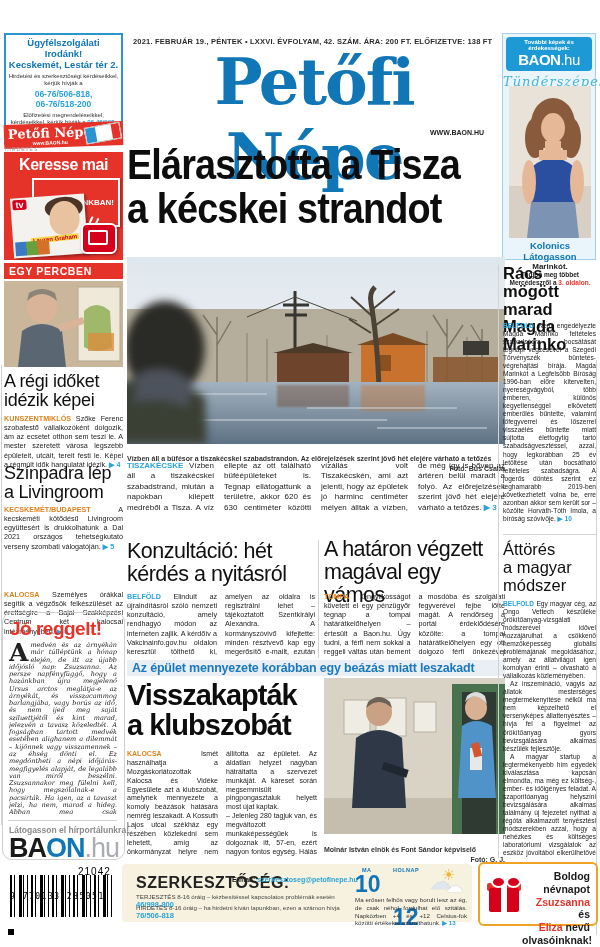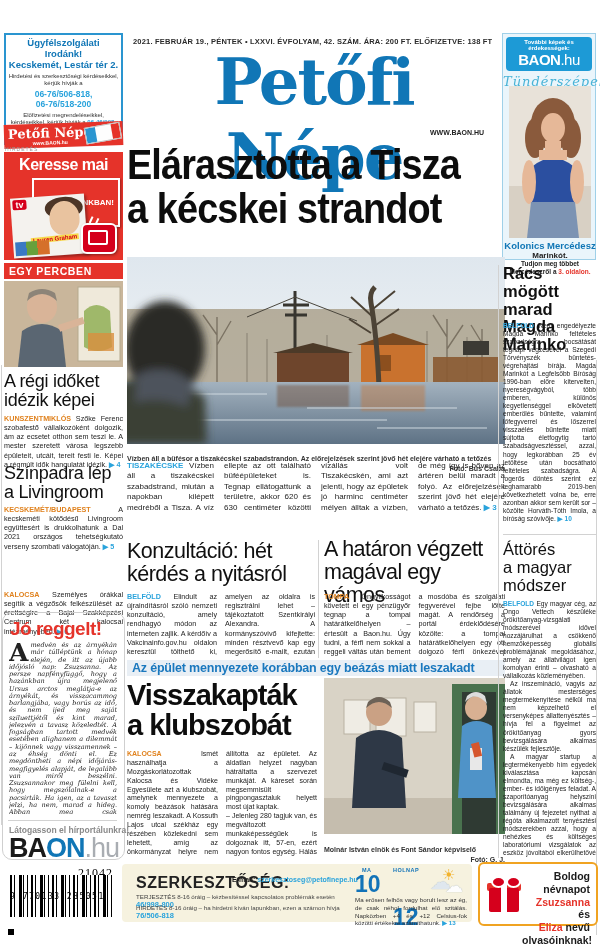--- a/index.html
+++ b/index.html
@@ -83,21 +83,21 @@
   .essay{font-family:"DejaVu Serif",serif;font-style:italic;font-size:6.5px;line-height:1.12;
          text-align:justify;color:#222;}
   .dropcap{float:left;font-size:25px;line-height:.82;font-weight:700;margin:1px 2px 0 0;font-style:normal;}
   .visit{font-size:8.5px;font-weight:700;color:#8a8a8a;text-align:center;}
   .baonlogo{font-size:27px;font-weight:700;letter-spacing:-1px;color:#1a1a1a;}
   .baonlogo .on{color:#1076b6;} .baonlogo .hu{color:#a9adb2;font-weight:400;}
   
   .bars{height:42px;background:
     repeating-linear-gradient(90deg,#000 0 2px,#fff 2px 4px,#000 4px 5px,#fff 5px 9px,#000 9px 12px,#fff 12px 13px,#000 13px 14px,#fff 14px 17px,#000 17px 18px,#fff 18px 21px);}
   .bdigits{font-family:"DejaVu Sans Mono",monospace;font-size:8px;letter-spacing:1.5px;color:#000;}
-  .btop{font-family:Liberation Serif, serif;font-size:12px;letter-spacing:1px;color:#000;}
+  .btop{font-family:Liberation Sans, sans-serif;font-size:10px;letter-spacing:1px;color:#000;}
   
   .cream{background:#f6f2df;border-radius:4px;}
   .szerk{font-size:16px;font-weight:700;color:#222;letter-spacing:.5px;}
   .foot-s{font-size:6.2px;color:#444;}
   .foot-p{color:#29a3dc;font-weight:700;font-size:7.5px;}
   .wnum{font-size:23px;font-weight:700;color:#1273b8;line-height:1;}
   .wlab{font-size:5.5px;font-weight:700;color:#1273b8;letter-spacing:.5px;}
   .wtext{font-size:6.2px;line-height:1.25;color:#333;text-align:justify;}
   .nameday{background:#fff;border:2.5px solid #f0a321;border-radius:6px;}
   .nd-line{font-size:10.5px;font-weight:700;color:#1a1a1a;line-height:1.22;text-align:right;}
@@ -173,21 +173,21 @@
       <ellipse cx="62" cy="52" rx="10" ry="20" fill="#8a5a3c"></ellipse>
       <ellipse cx="44" cy="42" rx="12" ry="15" fill="#e6b898"></ellipse>
       <rect x="36" y="55" width="16" height="10" fill="#e6b898"></rect>
       <path d="M24 80 Q44 64 64 80 L66 118 Q44 126 22 118 Z" fill="#2b4fa0"></path>
       <rect x="30" y="64" width="28" height="10" fill="#e6b898"></rect>
       <ellipse cx="20" cy="96" rx="7" ry="22" fill="#e6b898"></ellipse>
       <ellipse cx="68" cy="96" rx="7" ry="22" fill="#e6b898"></ellipse>
       <path d="M22 116 L66 116 L70 152 L18 152 Z" fill="#7c93b3"></path>
     </svg>
     <div class="abs" style="left:0;top:206px;width:94px;text-align:center;">
-      <div class="tsz-name">Kolonics Mercédesz</div>
+      <div class="tsz-name">Kolonics Látogasson</div>
       <div class="tsz-city">Marinkót.</div>
       <div class="tsz-more"><span>Tudjon meg többet Mercédeszről a </span><span class="pgref">3. oldalon.</span></div>
     </div>
   </div>
 
   <div class="abs" style="left:127px;top:143px;">
     <div class="h-big"><span>Elárasztotta a Tisza</span><br><span>a kécskei strandot</span></div>
   </div>
 
   <svg class="abs" style="left:127px;top:257px;" width="378" height="187" viewBox="0 0 378 187">

